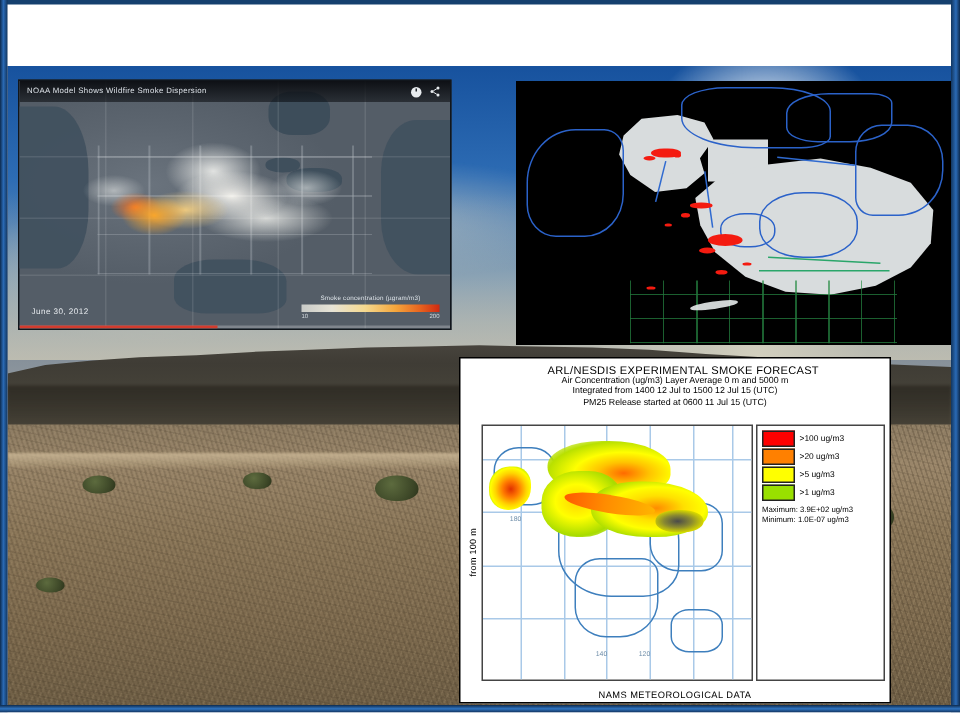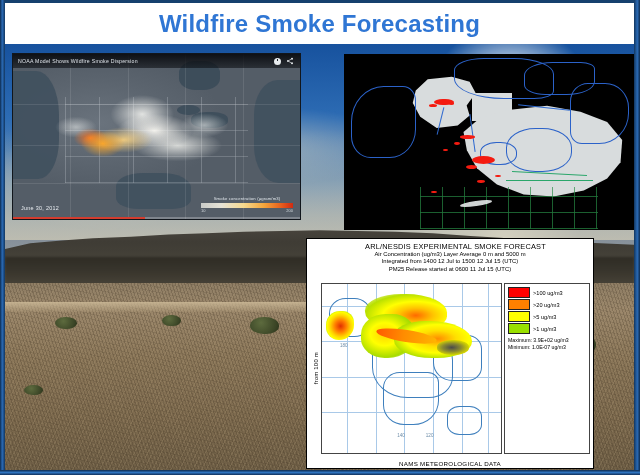--- a/index.html
+++ b/index.html
@@ -271,23 +271,20 @@
     <div class="bush b1"></div>
     <div class="bush b2"></div>
     <div class="bush b3"></div>
     <div class="bush b4"></div>
     <div class="bush b5"></div>
     <div class="bush b6"></div>
     <div class="bush b7"></div>
     <div class="bush b8"></div>
   </div>
 
-  <div id="title-banner">
-    <div id="title-text">Wildfire Smoke Forecasting</div>
-  </div>
 
   <div id="panel-video">
     <div class="vid-map">
       <div class="ocean oc-pac"></div>
       <div class="ocean oc-atl"></div>
       <div class="ocean oc-gulf"></div>
       <div class="ocean oc-hud"></div>
       <div class="ocean oc-gl"></div>
       <div class="ocean oc-gl2"></div>
       <div class="states"></div>

